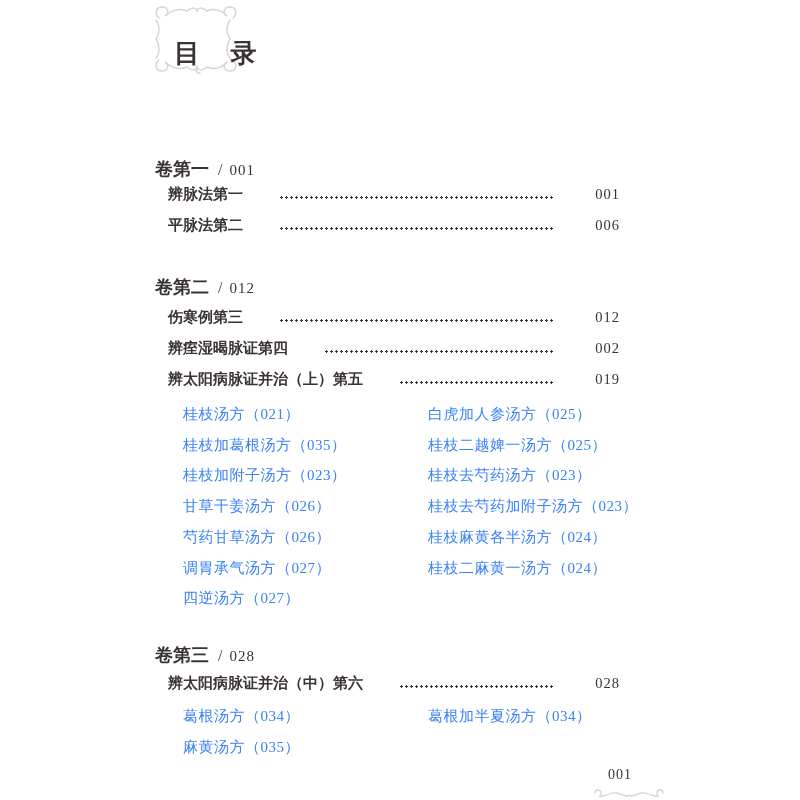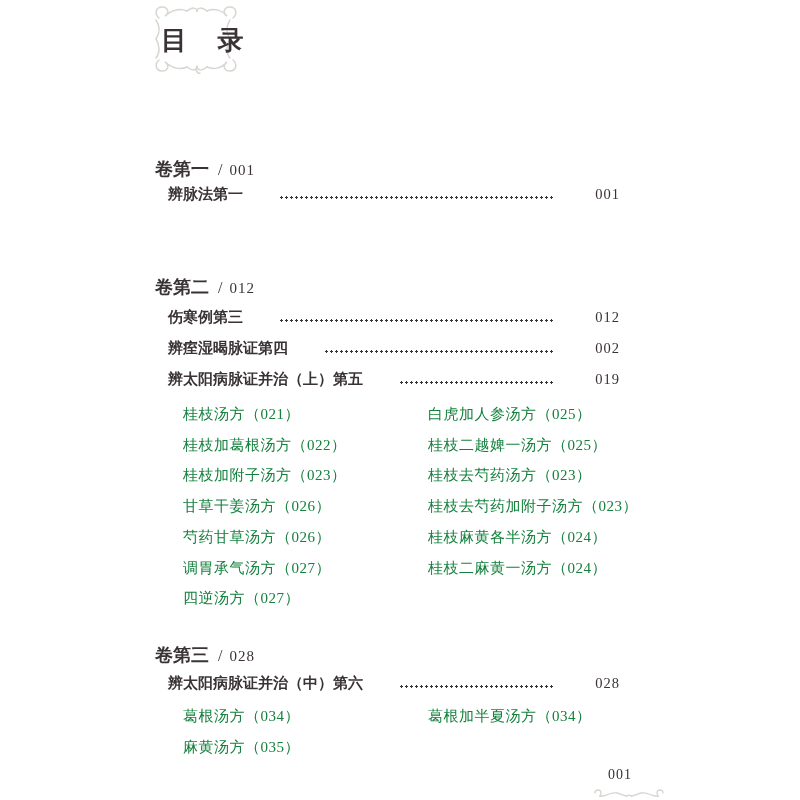--- a/index.html
+++ b/index.html
@@ -7,21 +7,21 @@
     width:800px;height:800px;background:#ffffff;overflow:hidden;
     font-family:"Liberation Serif","DejaVu Serif",serif;
     color:#3a3335;
   }
   .page{position:relative;width:800px;height:800px;}
 
   
   .title-block{position:absolute;left:149px;top:3px;width:88px;height:72px;}
   .title-block svg{position:absolute;left:0;top:0;width:100%;height:100%;}
   .page-title{
-    position:absolute;left:0;top:20px;width:100%;margin:0;
+    position:absolute;left:0;top:20px;width:100%;margin:13px;
     font-size:26px;font-weight:700;letter-spacing:12px;text-indent:12px;
     text-align:center;white-space:nowrap;color:#3a3335;
   }
 
   
   .vol-head{position:absolute;left:143px;margin:12px;font-size:18px;font-weight:700;white-space:nowrap;}
   .vol-head .vol-sep{font-weight:400;font-size:16px;margin:0 7px 0 9px;}
   .vol-head .vol-num{font-weight:400;font-size:15px;letter-spacing:1px;}
 
   
@@ -34,21 +34,21 @@
     margin:6px 8px 0 12px;
     background-image:radial-gradient(circle,#3a3335 1.05px,rgba(0,0,0,0) 1.2px);
     background-size:5px 3px;background-repeat:repeat-x;background-position:0 50%;
   }
   .entry .pg{flex:0 0 34px;text-align:right;font-weight:400;font-size:14.5px;letter-spacing:1px;}
 
   
   .formula-grid{
     position:absolute;left:183px;width:448px;
     display:grid;grid-template-columns:245px 1fr;
-    font-size:15px;font-weight:400;color:#15803d;letter-spacing:0.5px;
+    font-size:15px;font-weight:400;color:#3b82f6;letter-spacing:0.5px;
   }
   .formula-grid .cell{line-height:30.7px;white-space:nowrap;}
 
   
   .footer-page{position:absolute;left:585px;top:767px;width:70px;text-align:center;
     font-size:14px;letter-spacing:1px;color:#3a3335;}
   .footer-flourish{position:absolute;left:592px;top:786px;width:74px;height:13px;}
   .footer-flourish svg{width:100%;height:100%;}
 </style>
 </head>
@@ -75,20 +75,25 @@
 
   <h2 class="vol-head" style="top:145px">
     <span class="vol-name">卷第一</span><span class="vol-sep">/</span><span class="vol-num">001</span>
   </h2>
 
   <div class="entry" style="top:185px">
     <span>辨脉法第一</span>
     <span class="dots"></span>
     <span class="pg">001</span>
   </div>
+  <div class="entry" style="top:216px">
+    <span>平脉法第二</span>
+    <span class="dots"></span>
+    <span class="pg">006</span>
+  </div>
 
   <h2 class="vol-head" style="top:263px">
     <span class="vol-name">卷第二</span><span class="vol-sep">/</span><span class="vol-num">012</span>
   </h2>
 
   <div class="entry" style="top:308px">
     <span>伤寒例第三</span>
     <span class="dots"></span>
     <span class="pg">012</span>
   </div>
@@ -99,21 +104,21 @@
   </div>
   <div class="entry" style="top:370px">
     <span>辨太阳病脉证并治（上）第五</span>
     <span class="dots"></span>
     <span class="pg">019</span>
   </div>
 
   <div class="formula-grid" style="top:399px">
     <div class="cell">桂枝汤方（021）</div>
     <div class="cell">白虎加人参汤方（025）</div>
-    <div class="cell">桂枝加葛根汤方（022）</div>
+    <div class="cell">桂枝加葛根汤方（035）</div>
     <div class="cell">桂枝二越婢一汤方（025）</div>
     <div class="cell">桂枝加附子汤方（023）</div>
     <div class="cell">桂枝去芍药汤方（023）</div>
     <div class="cell">甘草干姜汤方（026）</div>
     <div class="cell">桂枝去芍药加附子汤方（023）</div>
     <div class="cell">芍药甘草汤方（026）</div>
     <div class="cell">桂枝麻黄各半汤方（024）</div>
     <div class="cell">调胃承气汤方（027）</div>
     <div class="cell">桂枝二麻黄一汤方（024）</div>
     <div class="cell">四逆汤方（027）</div>

